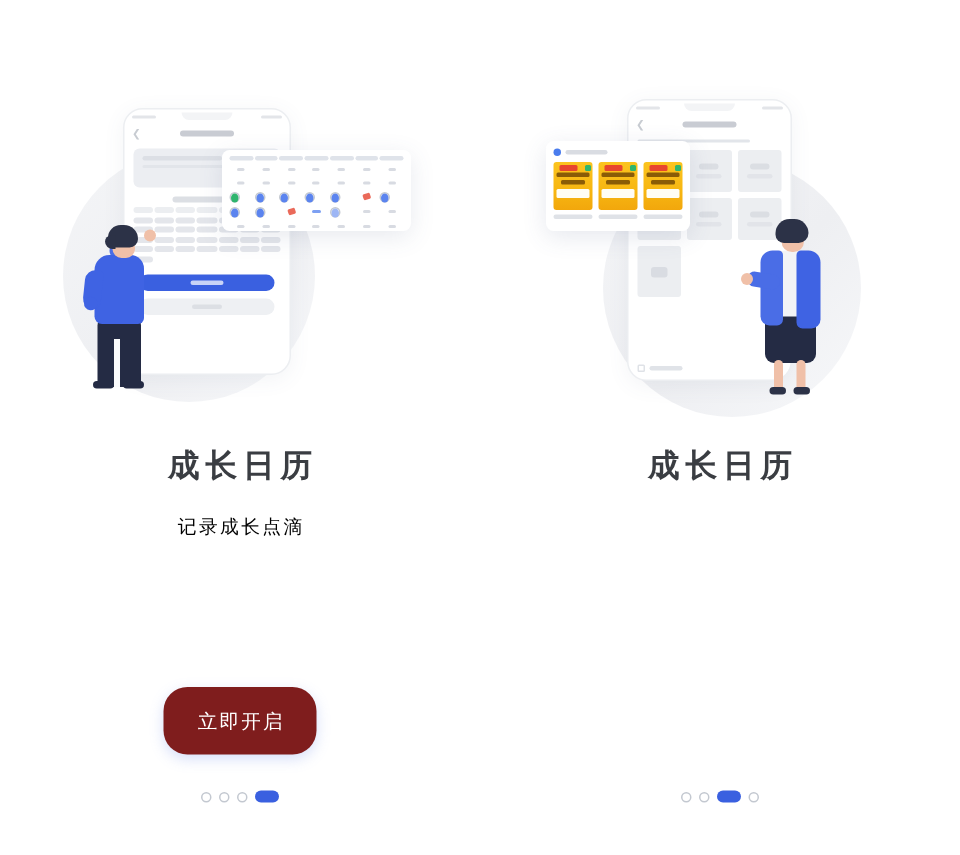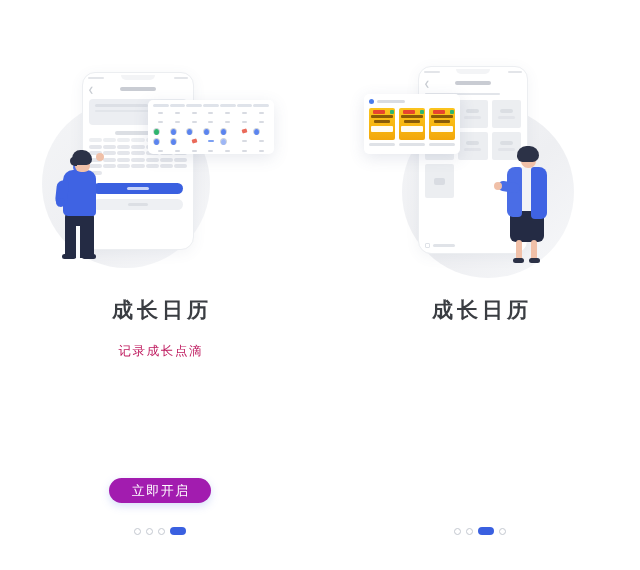--- a/index.html
+++ b/index.html
@@ -184,29 +184,29 @@
   .pr-shoe.l { left: 15px; }
   .pr-shoe.r { left: 31px; }
 
   
   .title {
     margin-top: 28px; font-size: 21px; font-weight: 700; color: #3a3d42;
     letter-spacing: 4px; text-indent: 4px;
   }
   .sub { margin-top: 17px; text-align: center; }
   .sub div {
-    font-size: 12.5px; color: #be185d; letter-spacing: 1.6px;
+    font-size: 12.5px; color: #000000; letter-spacing: 1.6px;
     line-height: 20px; text-indent: 1.6px;
   }
 
   
   .cta {
     position: absolute; left: 50%; bottom: 67px; transform: translateX(-50%);
-    width: 102px; height: 25px; border-radius: 16px;
-    background: #a21caf; color: #ffffff; font-size: 13px; letter-spacing: 1.5px;
+    width: 102px; height: 45px; border-radius: 16px;
+    background: #7f1d1d; color: #ffffff; font-size: 13px; letter-spacing: 1.5px;
     text-indent: 1.5px; border: none; cursor: pointer;
     display: flex; align-items: center; justify-content: center;
     box-shadow: 0 3px 9px rgba(110,140,235,.28);
   }
   .dots {
     position: absolute; left: 50%; bottom: 35px; transform: translateX(-50%);
     display: flex; align-items: center; gap: 5px;
   }
   .dot { width: 7px; height: 7px; border-radius: 50%; background: transparent;
     border: 1px solid #c3c8d0; cursor: pointer; }

